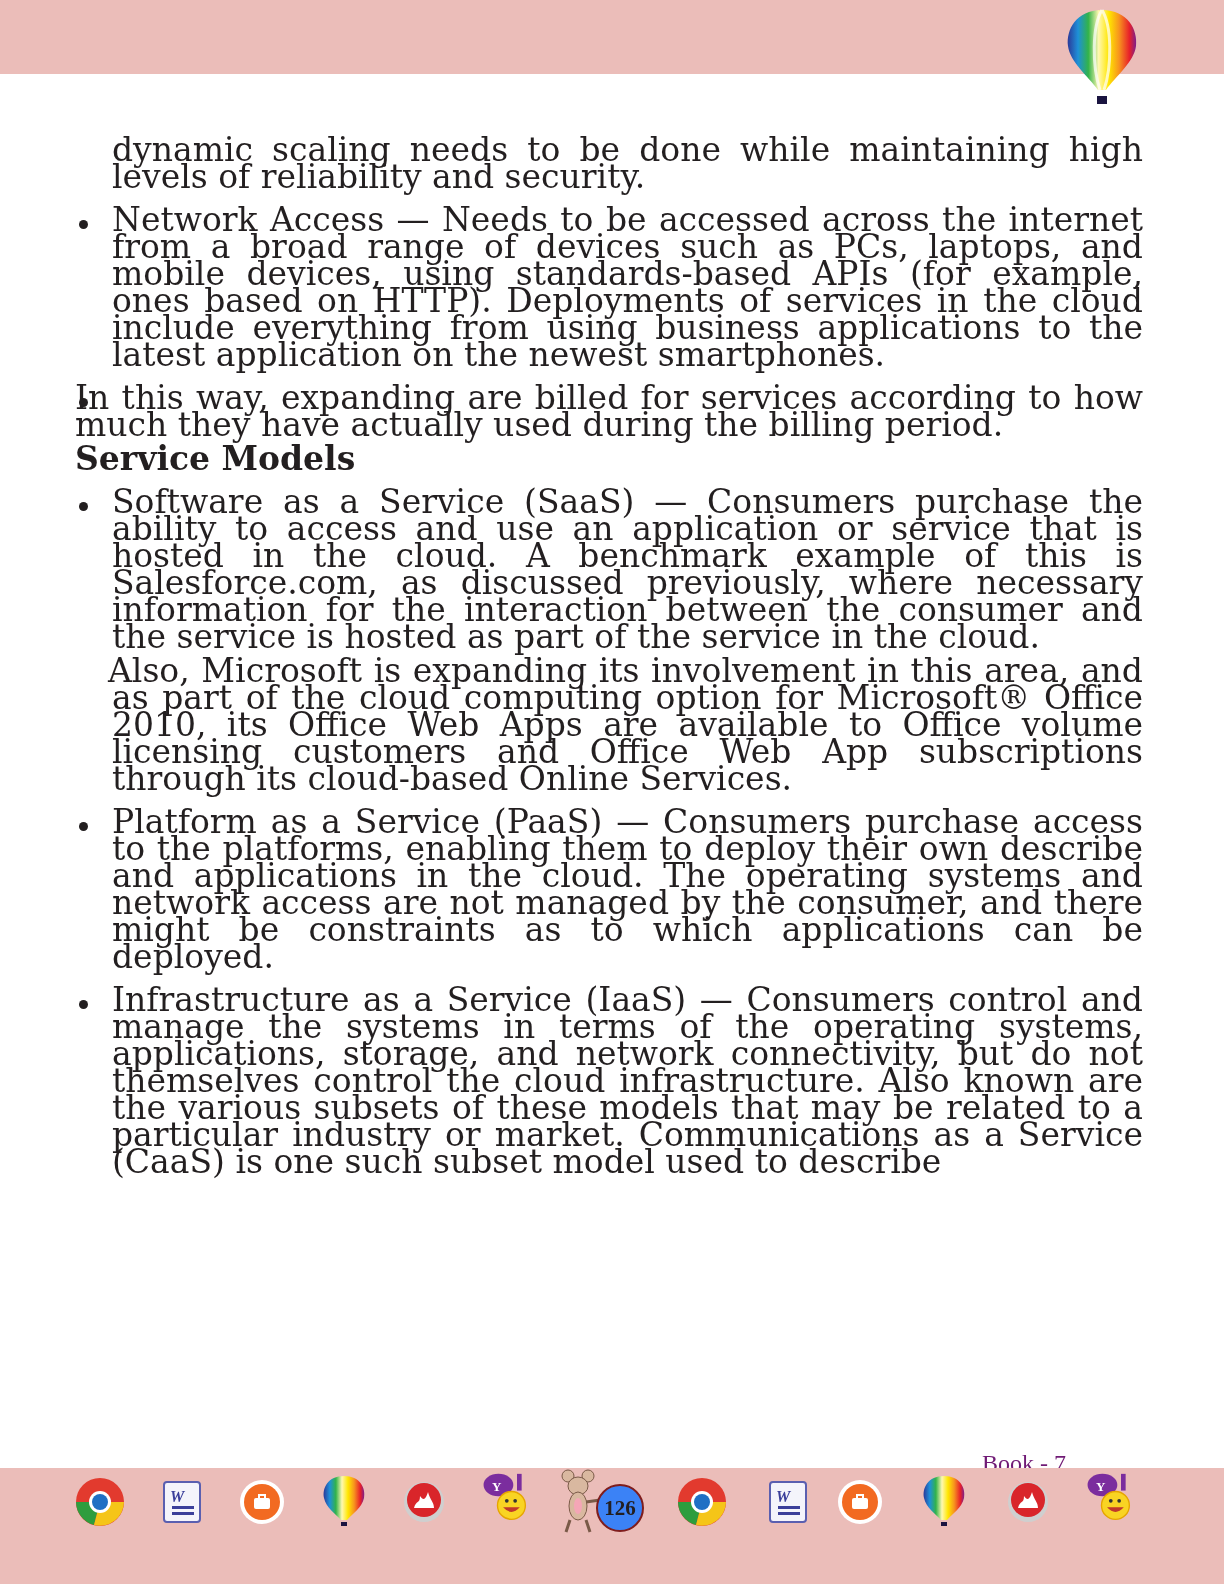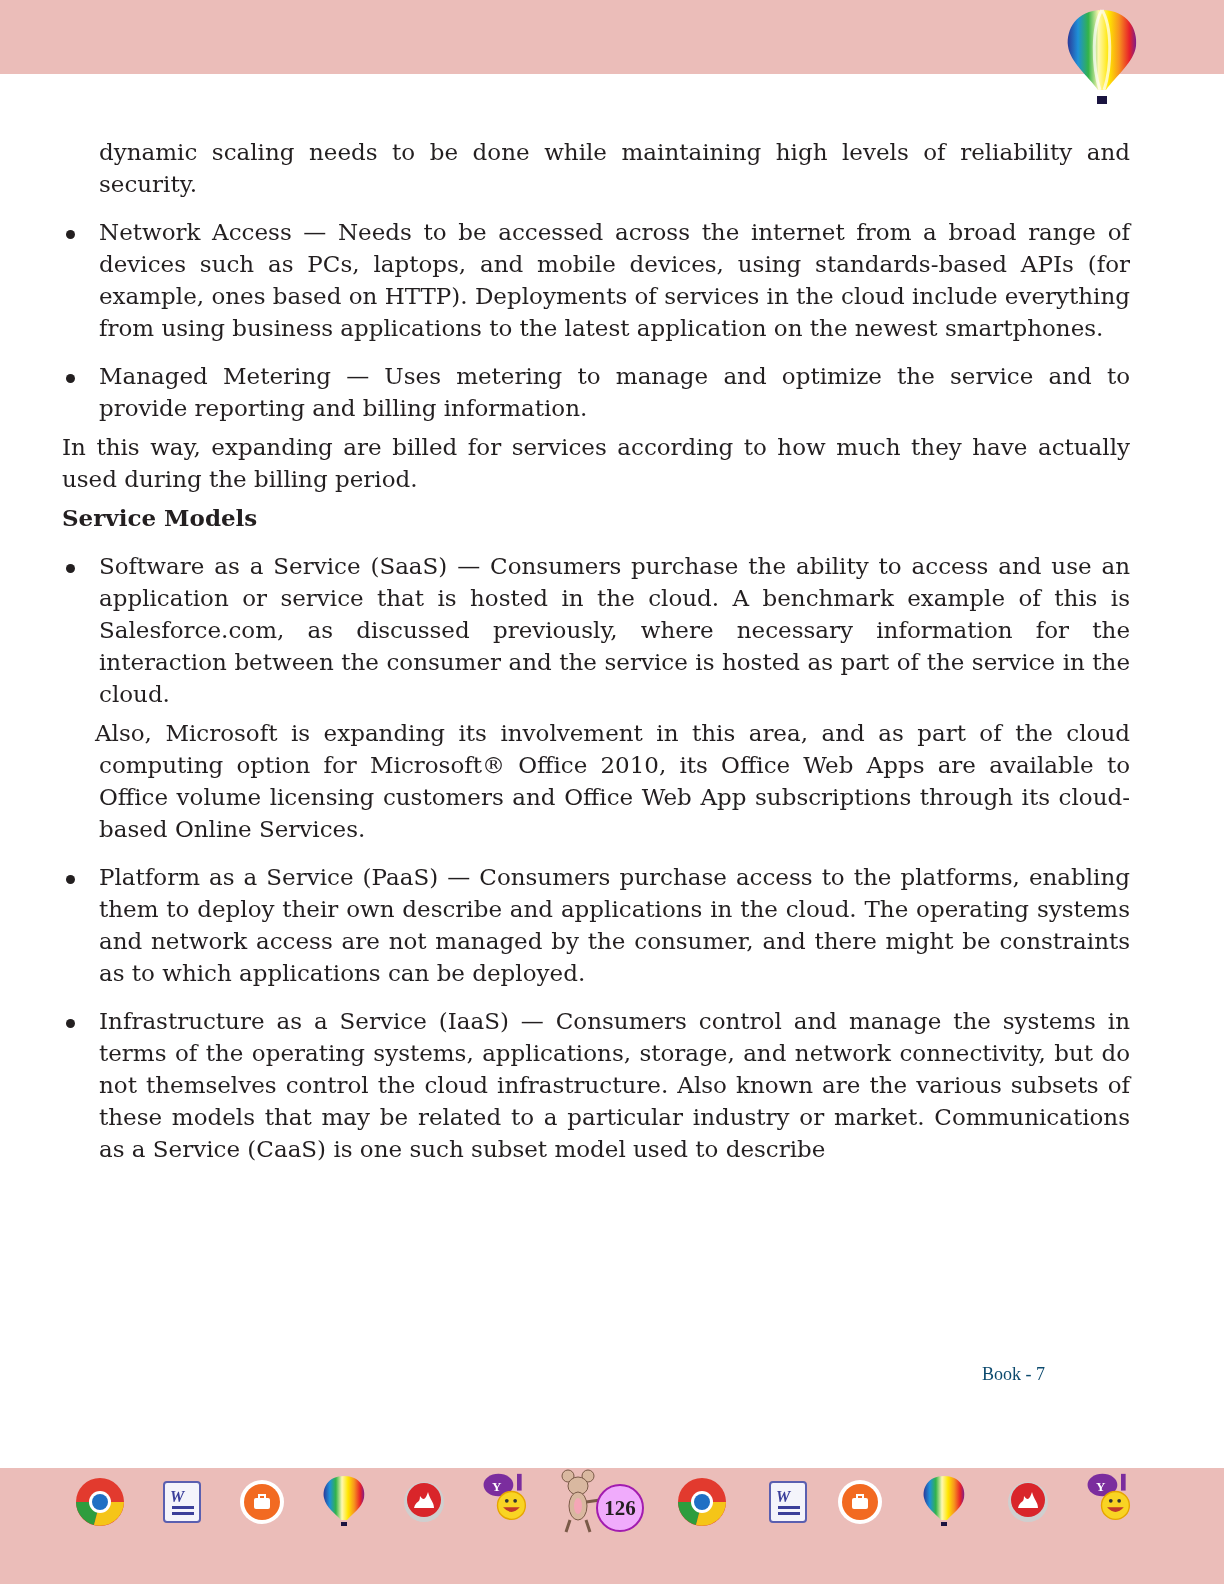--- a/index.html
+++ b/index.html
@@ -8,44 +8,44 @@
     background: #ffffff;
     font-family: "DejaVu Serif", "Liberation Serif", serif;
     color: #231f20;
   }
   .top-band {
     position: absolute; left: 0; top: 0; width: 1224px; height: 74px;
     background: #ebbdb9;
   }
   .balloon-top { position: absolute; left: 1062px; top: 6px; width: 80px; height: 100px; }
   .content {
-    position: absolute; left: 62px; top: 136px; width: 1068px;
-    font-size: 23px; line-height: 32px; text-align: justify;
+    position: absolute; left: 75px; top: 136px; width: 1068px;
+    font-size: 33px; line-height: 27px; text-align: justify;
   }
   .content p { margin: 0 0 7px 0; }
   .indent { padding-left: 37px; }
   .bullet { position: relative; padding-left: 37px; margin: 16px 0 7px 0; }
   .bullet .dot {
     position: absolute; left: 4px; top: 14px; width: 9px; height: 9px;
     border-radius: 50%; background: #231f20;
   }
   .heading { font-weight: bold; margin: 0 0 4px 0; }
   .sub-para { padding-left: 37px; margin: 0 0 7px 0; text-indent: -4px; }
   .book-label {
-    position: absolute; left: 982px; top: 1364px; font-size: 18px;
-    font-family: "Liberation Serif", serif; color: #0c4a6e;
+    position: absolute; left: 982px; top: 1450px; font-size: 24px;
+    font-family: "Liberation Serif", serif; color: #701a75;
   }
   .bottom-band {
     position: absolute; left: 0; top: 1468px; width: 1224px; height: 116px;
     background: #ebbdb9;
   }
   .icon { position: absolute; width: 52px; height: 52px; }
   .page-num {
     position: absolute; left: 596px; top: 1484px; width: 44px; height: 44px;
-    border-radius: 50%; background: #f0abfc; border: 2px solid #a21caf;
+    border-radius: 50%; background: #3b82f6; border: 2px solid #7f1d1d;
     font-weight: bold; font-size: 21px; line-height: 44px; text-align: center;
     font-family: "Liberation Serif", serif;
   }
   .mascot { position: absolute; left: 556px; top: 1468px; width: 48px; height: 66px; }
 </style>
 </head>
 <body>
 
 <svg width="0" height="0" style="position:absolute">
   <defs>
@@ -71,21 +71,20 @@
 
 <div class="content">
   <p class="indent">dynamic scaling needs to be done while maintaining high levels of reliability and security.</p>
 
   <div class="bullet">
     <span class="dot"></span>
     <span>Network Access — Needs to be accessed across the internet from a broad range of devices such as PCs, laptops, and mobile devices, using standards-based APIs (for example, ones based on HTTP). Deployments of services in the cloud include everything from using business applications to the latest application on the newest smartphones.</span>
   </div>
   <div class="bullet">
     <span class="dot"></span>
-    <span>Managed Metering — Uses metering to manage and optimize the service and to provide reporting and billing information.</span>
   </div>
 
   <p>In this way, expanding are billed for services according to how much they have actually used during the billing period.</p>
 
   <p class="heading">Service Models</p>
 
   <div class="bullet">
     <span class="dot"></span>
     <span>Software as a Service (SaaS) — Consumers purchase the ability to access and use an application or service that is hosted in the cloud. A benchmark example of this is Salesforce.com, as discussed previously, where necessary information for the interaction between the consumer and the service is hosted as part of the service in the cloud.</span>
   </div>

